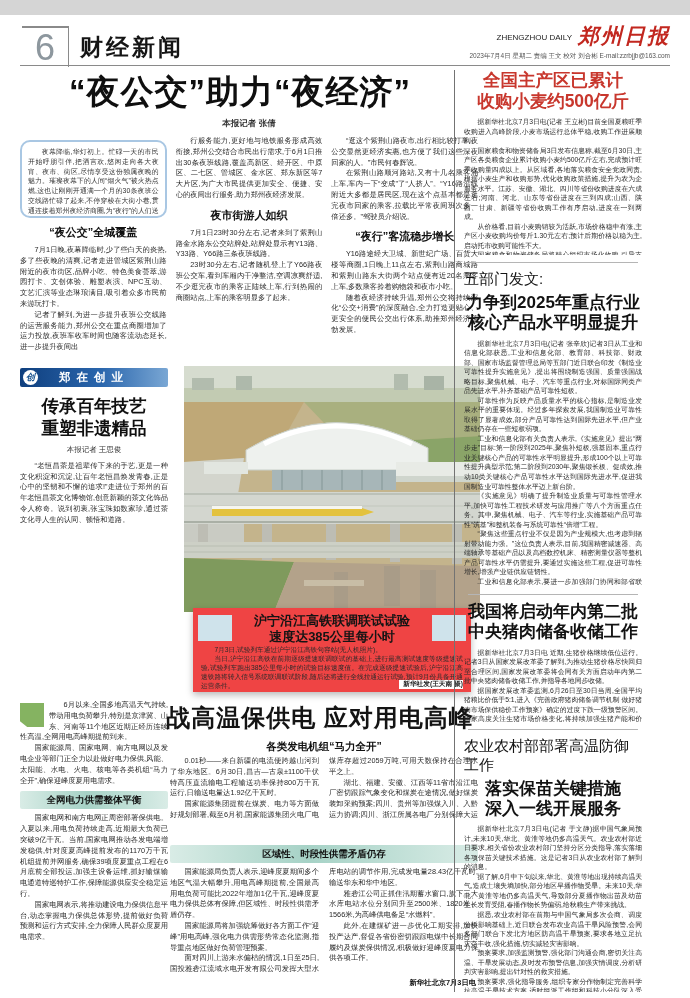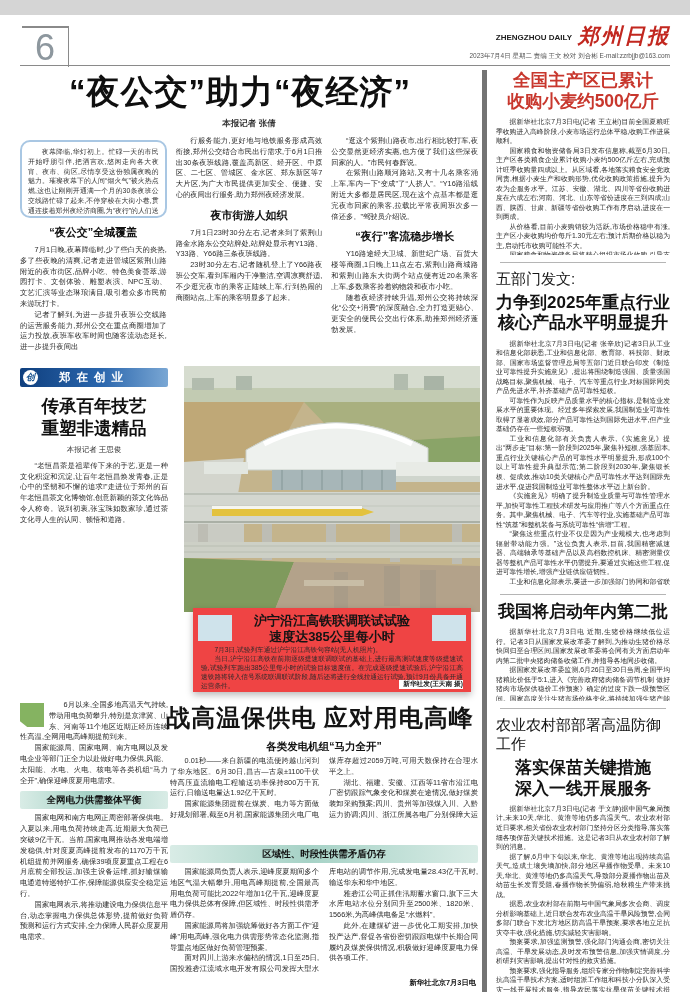--- a/index.html
+++ b/index.html
@@ -7,21 +7,21 @@
   .page{position:relative;width:690px;height:998px;background:#fff;
         font-family:"Liberation Sans","DejaVu Sans",sans-serif;color:#222;}
   .topstrip{position:absolute;left:0;top:0;width:690px;height:15px;background:#d5d5d5;}
 
   
   .hdr{position:absolute;left:20px;top:26px;width:650px;height:39px;border-bottom:1px solid #8a8a8a;}
   .pagenum{position:absolute;left:2px;top:0;width:46px;height:39px;font-size:36px;line-height:40px;
            color:#8d979e;text-align:center;border-right:1px solid #8a8a8a;border-top:2px solid #8a8a8a;}
   .section{position:absolute;left:60px;top:6px;font-size:23px;font-weight:bold;letter-spacing:3px;color:#141414;}
   .hdr-right{position:absolute;right:0;bottom:4px;text-align:right;}
-  .mh-en{font-size:8px;font-weight:bold;color:#222;margin-right:6px;vertical-align:3px;}
+  .mh-en{font-size:8px;font-weight:normal;color:#222;margin-right:6px;vertical-align:3px;}
   .mh-cn{font-size:21px;font-weight:bold;color:#c2271f;font-style:italic;
          font-family:"Liberation Serif","DejaVu Serif",serif;letter-spacing:2px;}
   .dateline{font-size:6.5px;color:#555;margin-top:2px;}
 
   
   .lead-hl{position:absolute;left:11px;top:70px;width:458px;margin:0;text-align:center;
            font-size:33px;font-weight:bold;color:#0f0f0f;letter-spacing:1px;}
   .lead-by{position:absolute;left:20px;top:118px;width:458px;text-align:center;
            font-size:8.5px;font-weight:bold;color:#333;}
   .lead-cols{position:absolute;left:20px;top:136px;width:458px;height:218px;display:flex;gap:9px;overflow:hidden;}
@@ -60,41 +60,42 @@
   .greenbox{float:left;width:24px;height:24px;background:#85b361;margin:3px 5px 2px 0;
             clip-path:polygon(0 0,100% 0,100% 100%,30% 100%,0 76%);}
   .band{font-size:9.5px;font-weight:bold;text-align:center;color:#111;padding:2.5px 0;margin:5px 0 4px;
         background:linear-gradient(90deg,#d9ece6 0%,#a6d2c6 45%,#d9ece6 100%);border-radius:2px;}
   .pw-mid{position:absolute;left:170px;top:756px;width:308px;height:234px;overflow:hidden;}
   .pw-seg{column-count:2;column-gap:10px;height:84px;overflow:hidden;}
   .pw-seg2{height:116px;}
   .pw-date{position:absolute;right:2px;bottom:2px;font-size:7.3px;font-weight:bold;background:#fff;padding-left:5px;color:#111;}
 
   
-  .rcol{position:absolute;left:482px;top:70px;width:188px;height:922px;border-left:5px solid #737373;
+  .rcol{position:absolute;left:454px;top:70px;width:188px;height:922px;border-left:1px solid #737373;
         padding-left:9px;box-sizing:border-box;overflow:hidden;}
   .r-hl{margin:0;text-align:center;font-weight:bold;font-size:17px;line-height:1.2;color:#121212;}
   .r-hl.red{color:#c8372d;font-size:17.5px;}
   .r-kicker{text-align:left;font-size:15px;font-weight:normal;margin-bottom:4px;color:#151515;}
   .r-body{overflow:hidden;margin-top:5px;}
   .r-body p{font-size:6.8px;line-height:1.4;}
   .wheat-body{height:138px;}
   .rel-body{height:248px;}
   .pork-body{height:74px;}
   .drought-body{height:188px;}
   .r-div{height:1px;background:#b5b5b5;margin:7px 4px;}
 </style>
 </head>
 <body>
 
 <div class="page">
   <div class="topstrip"></div>
 
   <header class="hdr">
     <div class="pagenum">6</div>
+    <div class="section">财经新闻</div>
     <div class="hdr-right">
       <div>
         <span class="mh-en">ZHENGZHOU DAILY</span><span class="mh-cn">郑州日报</span>
       </div>
       <div class="dateline">2023年7月4日 星期二 责编 王文 校对 刘合彬 E-mail:zzrbjjb@163.com</div>
     </div>
   </header>
 
   <h1 class="lead-hl">“夜公交”助力“夜经济”</h1>
   <div class="lead-by">本报记者 张倩</div>
@@ -269,20 +270,21 @@
           <p>工业和信息化部有关负责人表示,《实施意见》提出“两步走”目标:第一阶段到2025年,聚焦补短板,强基固本,重点行业关键核心产品的可靠性水平明显提升,形成100个以上可靠性提升典型示范;第二阶段到2030年,聚焦锻长板、促成效,推动10类关键核心产品可靠性水平达到国际先进水平,促进我国制造业可靠性整体水平迈上新台阶。</p>
           <p>《实施意见》明确了提升制造业质量与可靠性管理水平,加快可靠性工程技术研发与应用推广等八个方面重点任务。其中,聚焦机械、电子、汽车等行业,实施基础产品可靠性“筑基”和整机装备与系统可靠性“倍增”工程。</p>
           <p>“聚焦这些重点行业不仅是因为产业规模大,也考虑到辐射带动能力强。”这位负责人表示,目前,我国精密减速器、高端轴承等基础产品以及高档数控机床、精密测量仪器等整机产品可靠性水平仍需提升,要通过实施这些工程,促进可靠性增长,增强产业链供应链韧性。</p>
           <p>工业和信息化部表示,要进一步加强部门协同和部省联动,强化政策支持,营造良好环境。其中明确要落实企业可靠性技术研究、产品设计开发、中试验证测试试验等环节研发费用加计扣除等普惠性政策,加大对可靠性提升的支持激励力度。</p>
         </div>
     </article>
     <div class="r-div"></div>
     <article>
       <h2 class="r-hl">
         <div>我国将启动年内第二批</div>
+        <div>中央猪肉储备收储工作</div>
       </h2>
       <div class="r-body paras pork-body">
           <p>据新华社北京7月3日电 近期,生猪价格继续低位运行。记者3日从国家发展改革委了解到,为推动生猪价格尽快回归至合理区间,国家发展改革委将会同有关方面启动年内第二批中央猪肉储备收储工作,并指导各地同步收储。</p>
           <p>据国家发展改革委监测,6月26日至30日当周,全国平均猪粮比价低于5:1,进入《完善政府猪肉储备调节机制 做好猪肉市场保供稳价工作预案》确定的过度下跌一级预警区间。国家高度关注生猪市场价格变化,将持续加强生猪产能和价格调控,促进生猪市场平稳运行。</p>
         </div>
     </article>
     <div class="r-div"></div>
     <article>
       <div class="r-kicker">农业农村部部署高温防御工作</div>
       <h2 class="r-hl">

